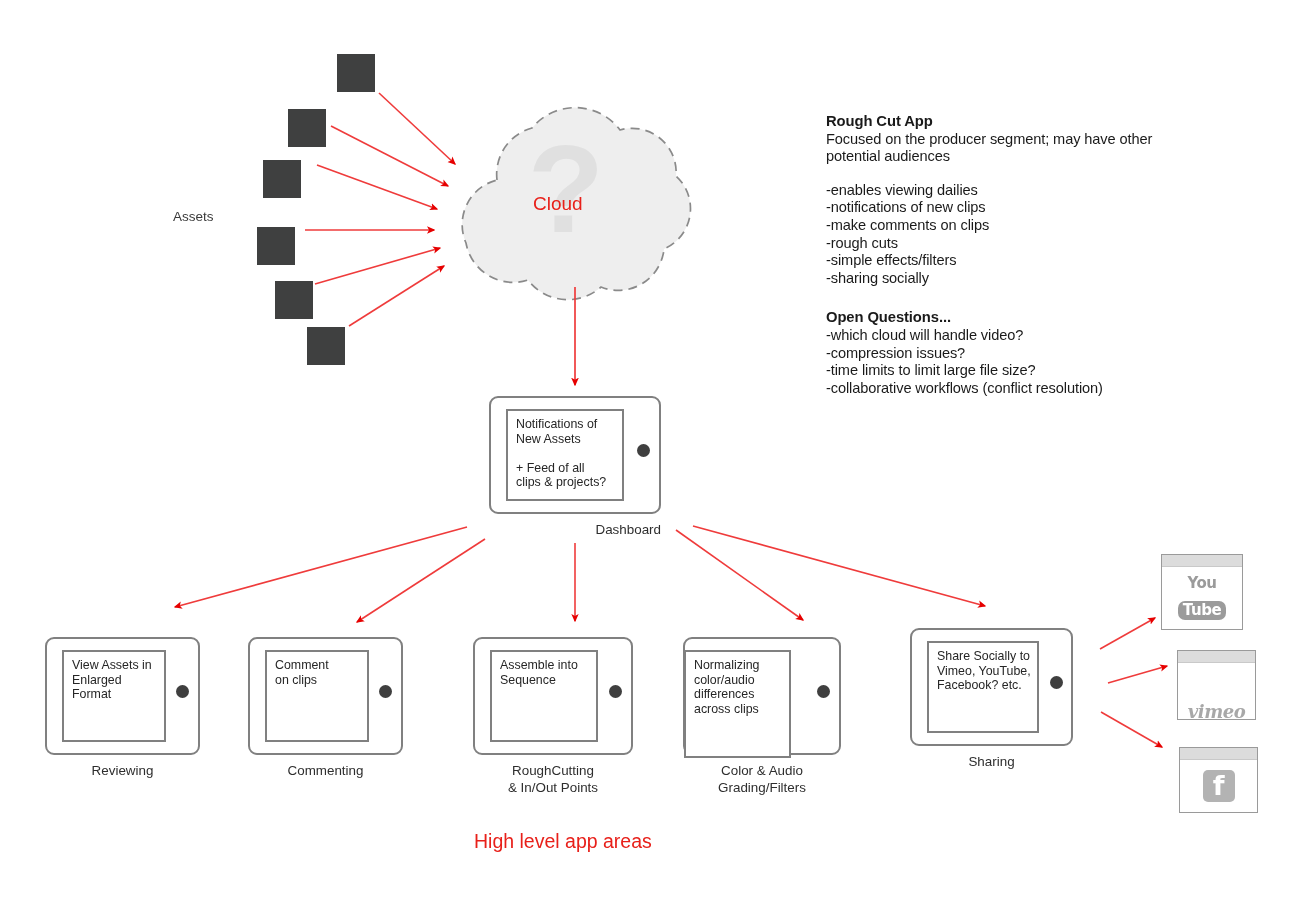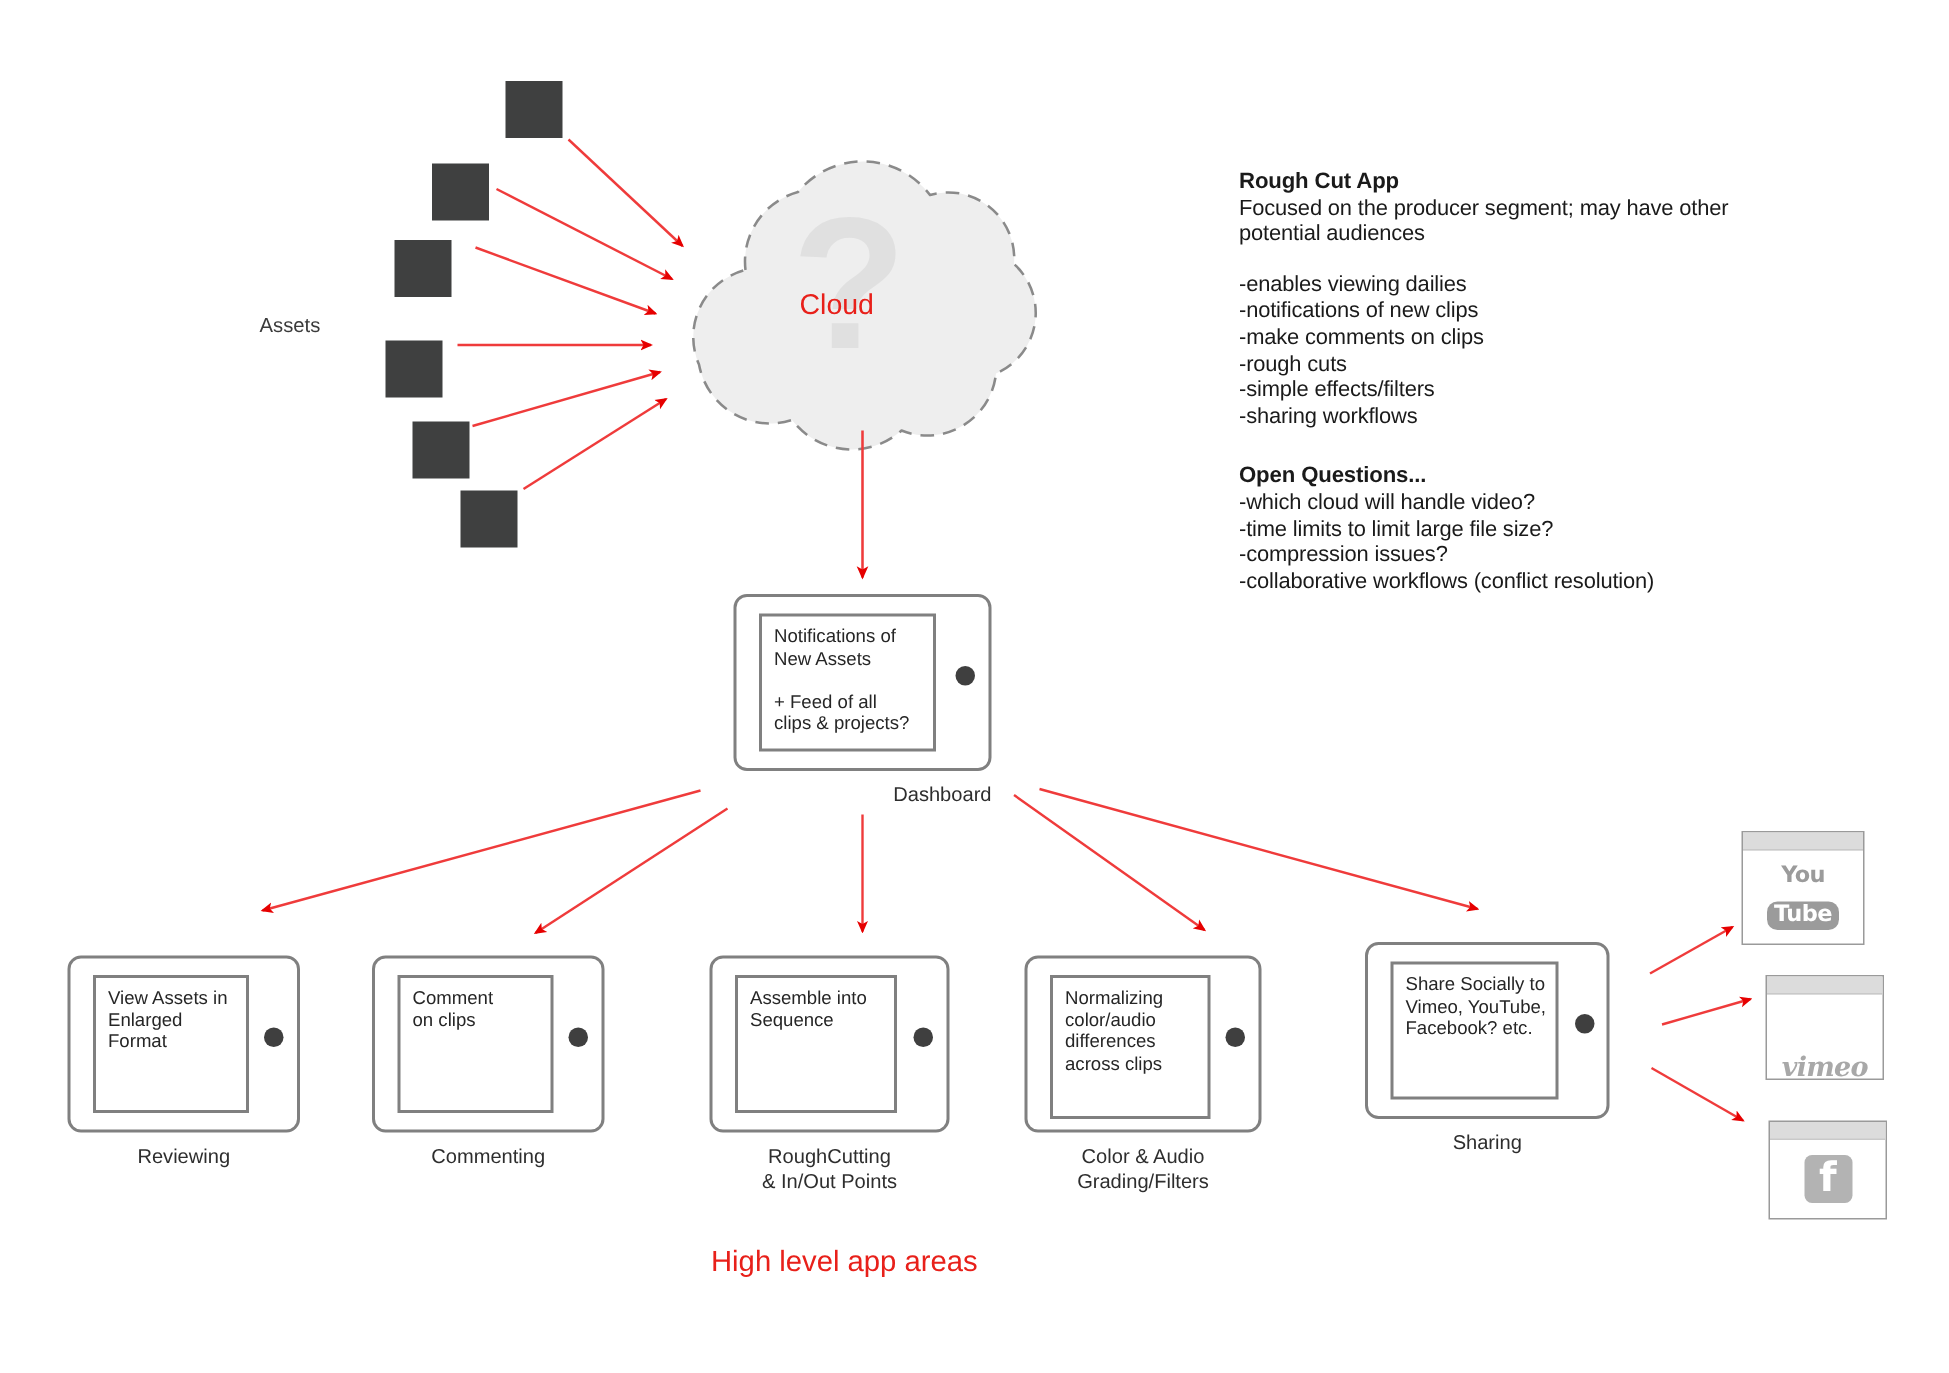--- a/index.html
+++ b/index.html
@@ -260,28 +260,28 @@
     <div class="heading">Rough Cut App</div>
     <div>Focused on the producer segment; may have other</div>
     <div>potential audiences</div>
     <div class="spacer"></div>
     <div class="notes-list">
       <div>-enables viewing dailies</div>
       <div>-notifications of new clips</div>
       <div>-make comments on clips</div>
       <div>-rough cuts</div>
       <div>-simple effects/filters</div>
-      <div>-sharing workflows</div>
+      <div>-sharing socially</div>
     </div>
     <div class="notes-group-2">
       <div class="heading">Open Questions...</div>
       <div class="notes-list">
         <div>-which cloud will handle video?</div>
+        <div>-compression issues?</div>
         <div>-time limits to limit large file size?</div>
-        <div>-compression issues?</div>
         <div>-collaborative workflows (conflict resolution)</div>
       </div>
     </div>
   </div>
 
   <div class="device" style="left:489px; top:396px; width:172px; height:118px;">
     <div class="shell" style="height:118px;"></div>
     <div class="screen" style="left:17px; top:13px; width:118px; height:92px;padding-left:12px;">
       <div class="screen-text">Notifications of
 New Assets
@@ -319,21 +319,21 @@
       <div class="screen-text">Assemble into
 Sequence</div>
     </div>
     <div class="home-btn" style="left:136px; top:48px;"></div>
     <div class="caption" style="top:126px;">RoughCutting
 &amp; In/Out Points</div>
   </div>
 
   <div class="device" style="left:683px; top:637px; width:158px; height:118px;">
     <div class="shell" style="height:118px;"></div>
-    <div class="screen" style="left:17px; top:13px; width:107px; height:96px;">
+    <div class="screen" style="left:1px; top:13px; width:107px; height:108px;">
       <div class="screen-text">Normalizing
 color/audio
 differences
 across clips</div>
     </div>
     <div class="home-btn" style="left:134px; top:48px;"></div>
     <div class="caption" style="top:126px;">Color &amp; Audio
 Grading/Filters</div>
   </div>
 

